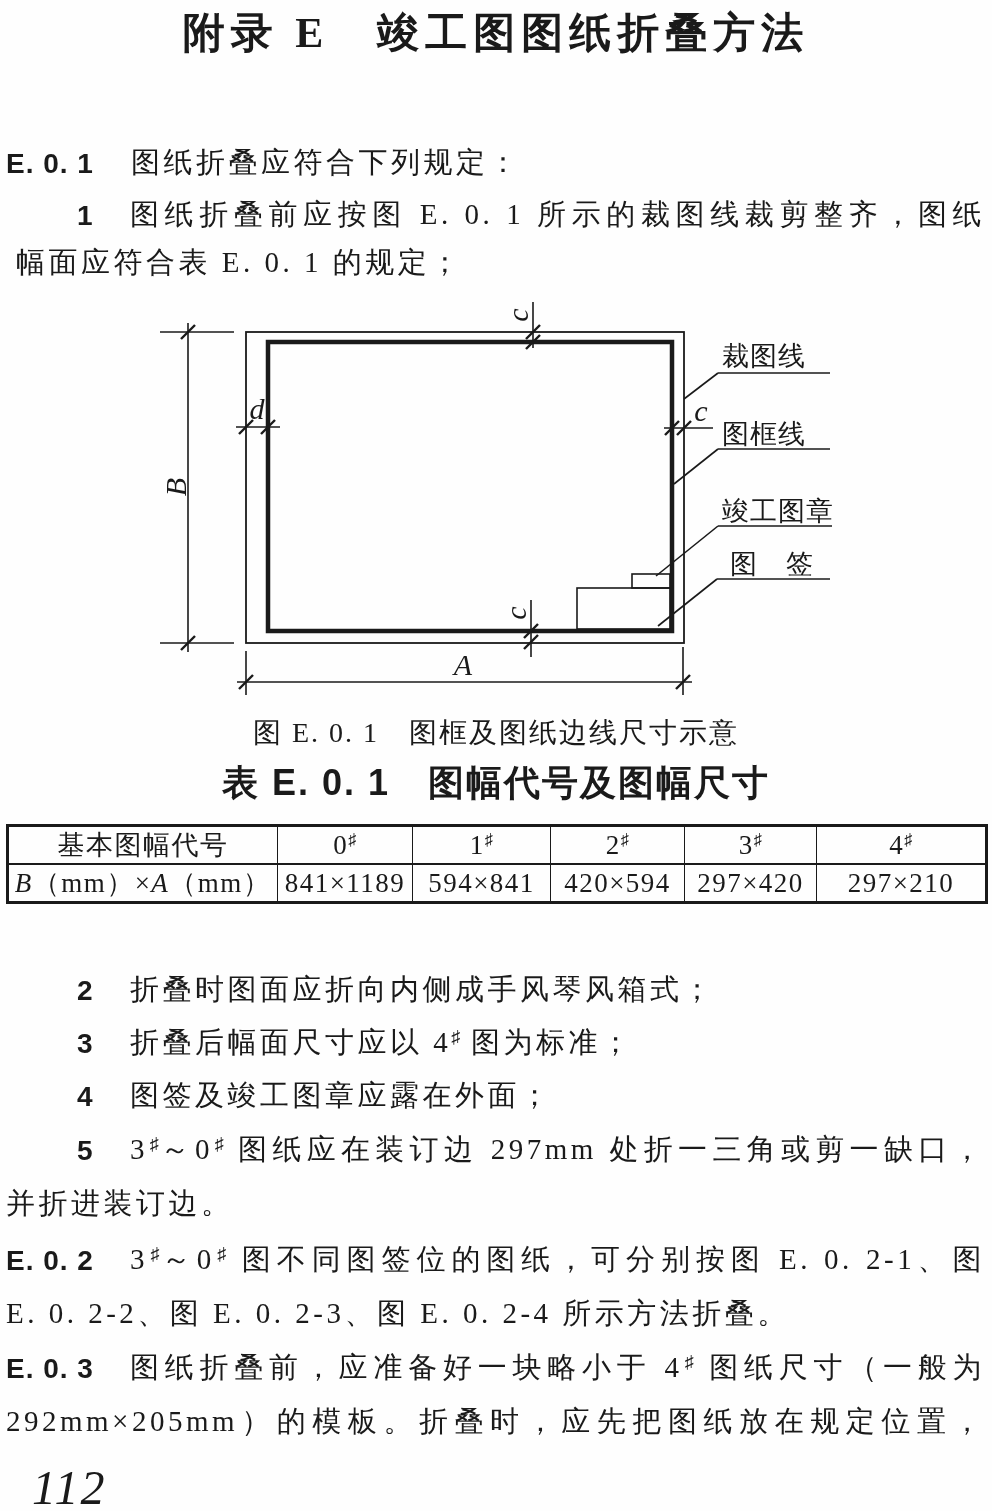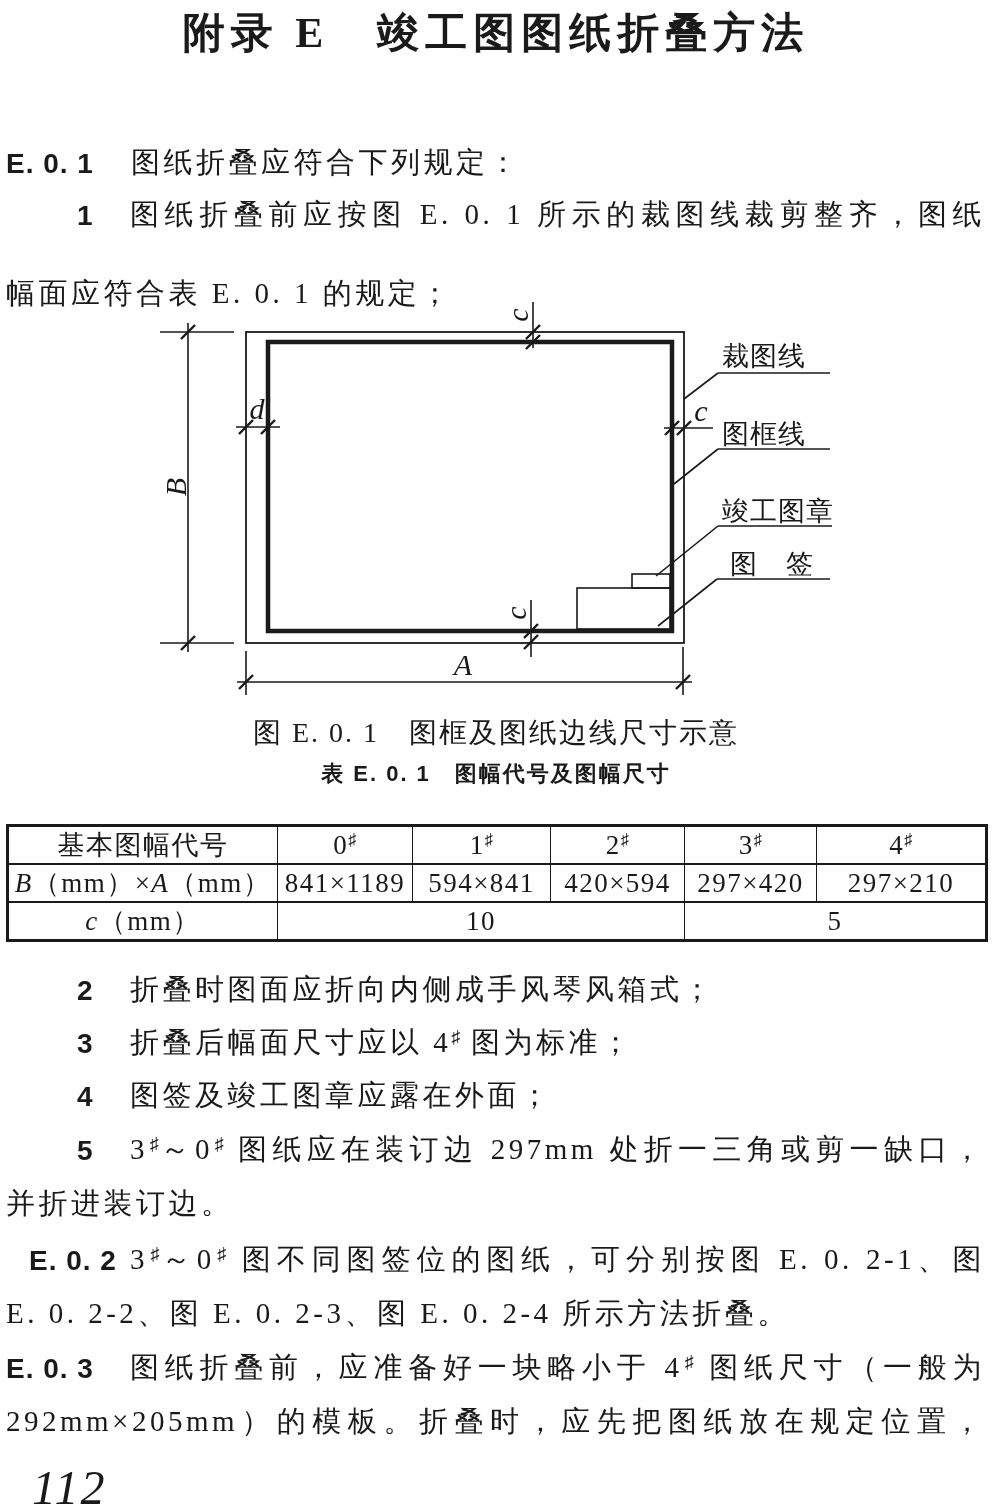--- a/index.html
+++ b/index.html
@@ -19,21 +19,21 @@
     left:0;right:0;top:6px;text-align:center;
     font-size:42px;font-weight:600;letter-spacing:6px;line-height:54px;
   }
   .fig-caption{
     left:0;right:0;top:714px;text-align:center;
     font-size:28px;letter-spacing:2px;
   }
   .tab-caption{
     left:0;right:0;top:759px;text-align:center;
     font-family:"Liberation Sans","DejaVu Sans",sans-serif;
-    font-weight:700;font-size:22px;letter-spacing:2px;
+    font-weight:700;font-size:36px;letter-spacing:2px;
   }
   sup{font-size:62%;vertical-align:baseline;position:relative;top:-0.5em;letter-spacing:0;}
   i{font-style:italic;}
   table.sheet{
     border-collapse:collapse;table-layout:fixed;
     border:3px solid #1a1a1a;background:#fefefe;margin-top:12px;
   }
   table.sheet th,table.sheet td{
     border:1.5px solid #1a1a1a;border-top-width:2.5px;border-bottom-width:2.5px;
     text-align:center;vertical-align:middle;font-weight:400;
@@ -47,21 +47,21 @@
 </head>
 <body>
 
 <div class="abs title">附录 E　竣工图图纸折叠方法</div>
 
 <div class="abs hnum" style="left:6px;top:146px;">E. 0. 1</div>
 <div class="abs line" style="left:131px;top:144px;">图纸折叠应符合下列规定：</div>
 
 <div class="abs hnum" style="left:77px;top:198px;">1</div>
 <div class="abs line just" style="left:130px;right:7px;top:196px;">图纸折叠前应按图 E. 0. 1 所示的裁图线裁剪整齐，图纸</div>
-<div class="abs line" style="left:6px;top:244px;margin-top:31px;">幅面应符合表 E. 0. 1 的规定；</div>
+<div class="abs line" style="left:16px;top:244px;">幅面应符合表 E. 0. 1 的规定；</div>
 
 <svg class="abs" style="left:130px;top:295px;" width="862" height="414" viewBox="0 0 862 414">
   <g fill="none" stroke="#1a1a1a" stroke-width="1.6">
 
     <rect x="116" y="37" width="438" height="311" stroke-width="1.8"></rect>
 
     <rect x="138" y="47" width="404" height="289" stroke-width="4.5"></rect>
 
     <rect x="447" y="293" width="93" height="41"></rect>
     <rect x="502" y="279" width="38" height="14"></rect>
@@ -139,42 +139,37 @@
       <th>4<sup>♯</sup></th>
     </tr>
     <tr>
       <td><i>B</i>（mm）×<i>A</i>（mm）</td>
       <td>841×1189</td>
       <td>594×841</td>
       <td>420×594</td>
       <td>297×420</td>
       <td>297×210</td>
     </tr>
-    <tr>
-      <td><i>c</i>（mm）</td>
-      <td colspan="3">10</td>
-      <td colspan="2">5</td>
-    </tr>
   </tbody>
 </table>
 
 <div class="abs hnum" style="left:77px;top:973px;">2</div>
 <div class="abs line" style="left:130px;top:971px;">折叠时图面应折向内侧成手风琴风箱式；</div>
 
 <div class="abs hnum" style="left:77px;top:1026px;">3</div>
 <div class="abs line" style="left:130px;top:1024px;">折叠后幅面尺寸应以 4<sup>♯</sup> 图为标准；</div>
 
 <div class="abs hnum" style="left:77px;top:1079px;">4</div>
 <div class="abs line" style="left:130px;top:1077px;">图签及竣工图章应露在外面；</div>
 
 <div class="abs hnum" style="left:77px;top:1133px;">5</div>
 <div class="abs line just" style="left:130px;right:7px;top:1131px;">3<sup>♯</sup>～0<sup>♯</sup> 图纸应在装订边 297mm 处折一三角或剪一缺口，</div>
 <div class="abs line" style="left:6px;top:1185px;">并折进装订边。</div>
 
-<div class="abs hnum" style="left:6px;top:1243px;margin-left:23px;">E. 0. 2</div>
+<div class="abs hnum" style="left:6px;top:1243px;">E. 0. 2</div>
 <div class="abs line just" style="left:130px;right:7px;top:1241px;">3<sup>♯</sup>～0<sup>♯</sup> 图不同图签位的图纸，可分别按图 E. 0. 2-1、图</div>
 <div class="abs line" style="left:6px;top:1295px;">E. 0. 2-2、图 E. 0. 2-3、图 E. 0. 2-4 所示方法折叠。</div>
 
 <div class="abs hnum" style="left:6px;top:1351px;">E. 0. 3</div>
 <div class="abs line just" style="left:130px;right:7px;top:1349px;">图纸折叠前，应准备好一块略小于 4<sup>♯</sup> 图纸尺寸（一般为</div>
 <div class="abs line just" style="left:6px;right:7px;top:1403px;">292mm×205mm）的模板。折叠时，应先把图纸放在规定位置，</div>
 
 <div class="abs pagenum" style="left:32px;top:1460px;">112</div>
 
 </body></html>

